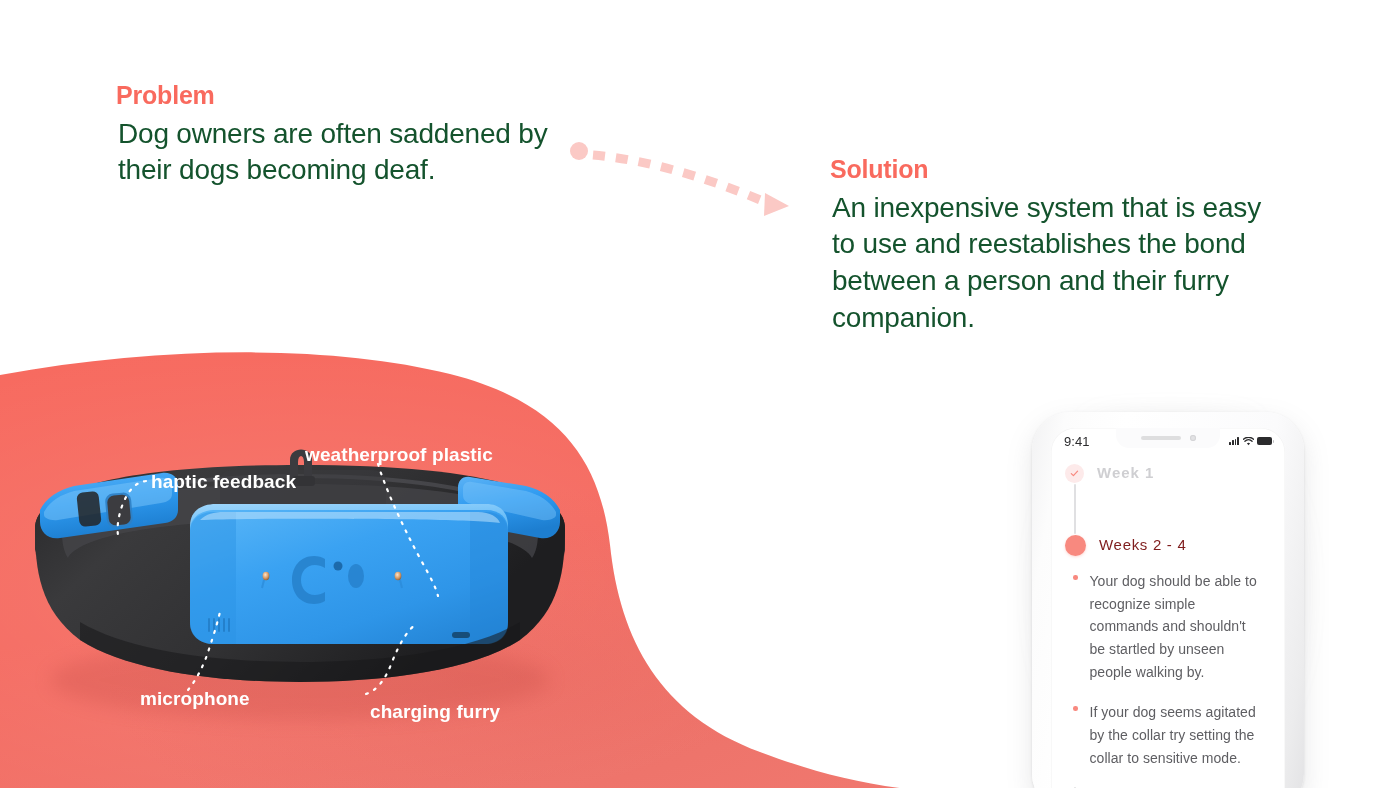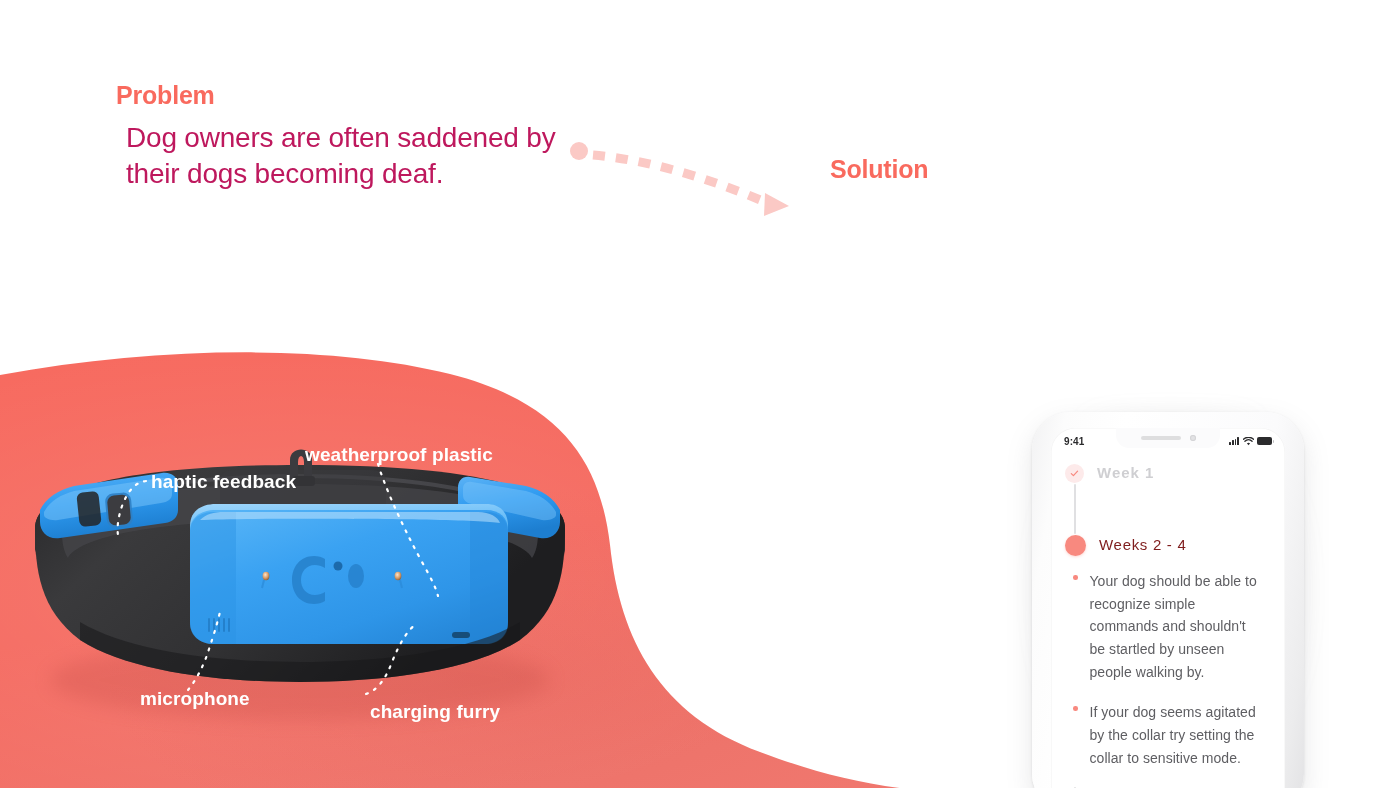--- a/index.html
+++ b/index.html
@@ -14,21 +14,21 @@
   
   .blob{position:absolute;left:0;top:340px;width:1000px;height:460px;}
 
   
   .txt-block{position:absolute;}
   .kicker{
     color:#F96A5E;font-size:25px;font-weight:bold;letter-spacing:-0.2px;
     margin:0 0 6px 0;line-height:1.1;
   }
   .body-copy{
-    color:#be185d;font-size:28px;line-height:1.32;margin:10px;
+    color:#14532d;font-size:28px;line-height:1.32;margin:2px;
     font-weight:400;letter-spacing:-0.2px;
   }
   #problem-block{left:116px;top:82px;width:470px;}
   #solution-block{left:830px;top:156px;width:450px;}
 
   
   .arrow-wrap{position:absolute;left:565px;top:135px;width:240px;height:90px;}
 
   
   .callout{
@@ -68,21 +68,21 @@
     display:flex;align-items:center;justify-content:center;gap:9px;
   }
   .speaker{width:40px;height:3.6px;border-radius:3px;background:#dededf;}
   .cam{width:6px;height:6px;border-radius:50%;background:#e2e2e4;
        box-shadow:inset 0 0 0 1px #d4d4d6;}
   .statusbar{
     position:absolute;left:0;top:0;width:234px;height:26px;
     display:flex;align-items:center;justify-content:space-between;
     padding:0 13px;box-sizing:border-box;
   }
-  .clock{font-size:10px;font-weight:bold;color:#2b2b2d;letter-spacing:0.1px;}
+  .clock{font-size:13px;font-weight:normal;color:#2b2b2d;letter-spacing:0.1px;}
   .sb-right{display:flex;align-items:center;gap:3.5px;}
   .bars{display:flex;align-items:flex-end;gap:1px;height:8px;}
   .bars i{width:1.7px;background:#2b2b2d;border-radius:.6px;display:block;}
   .bars i:nth-child(1){height:3px;}
   .bars i:nth-child(2){height:4.6px;}
   .bars i:nth-child(3){height:6.2px;}
   .bars i:nth-child(4){height:8px;}
   .batt{width:15px;height:7.5px;border-radius:2px;background:#2b2b2d;position:relative;}
   .batt:after{content:"";position:absolute;right:-2.2px;top:2.3px;width:1.5px;height:3px;
     background:#bdbdbf;border-radius:0 1px 1px 0;}
@@ -157,20 +157,21 @@
   <div class="arrow-wrap">
     <svg width="240" height="90" viewBox="0 0 240 90">
       <circle cx="14" cy="16" r="9" fill="#FBC9C5"></circle>
       <path d="M28,20 C95,26 160,50 205,69" stroke="#FBC9C5" stroke-width="9" fill="none" stroke-dasharray="12 11" stroke-linecap="butt"></path>
       <path d="M200,58 L224,71 L199,81 Z" fill="#FBC9C5"></path>
     </svg>
   </div>
 
   <div class="txt-block" id="solution-block">
     <p class="kicker">Solution</p>
+    <p class="body-copy">An inexpensive system that is easy to use and reestablishes the bond between a person and their furry companion.</p>
   </div>
 
   <svg class="leader" style="left:0;top:360px;width:620px;height:420px;" viewBox="0 0 620 420">
     <defs>
       <linearGradient id="strapTop" x1="0" y1="0" x2="0" y2="1">
         <stop offset="0%" stop-color="#3c3c3e"></stop>
         <stop offset="45%" stop-color="#343436"></stop>
         <stop offset="100%" stop-color="#222224"></stop>
       </linearGradient>
       <linearGradient id="strapFace" x1="0.05" y1="0" x2="0.95" y2="0.4">

